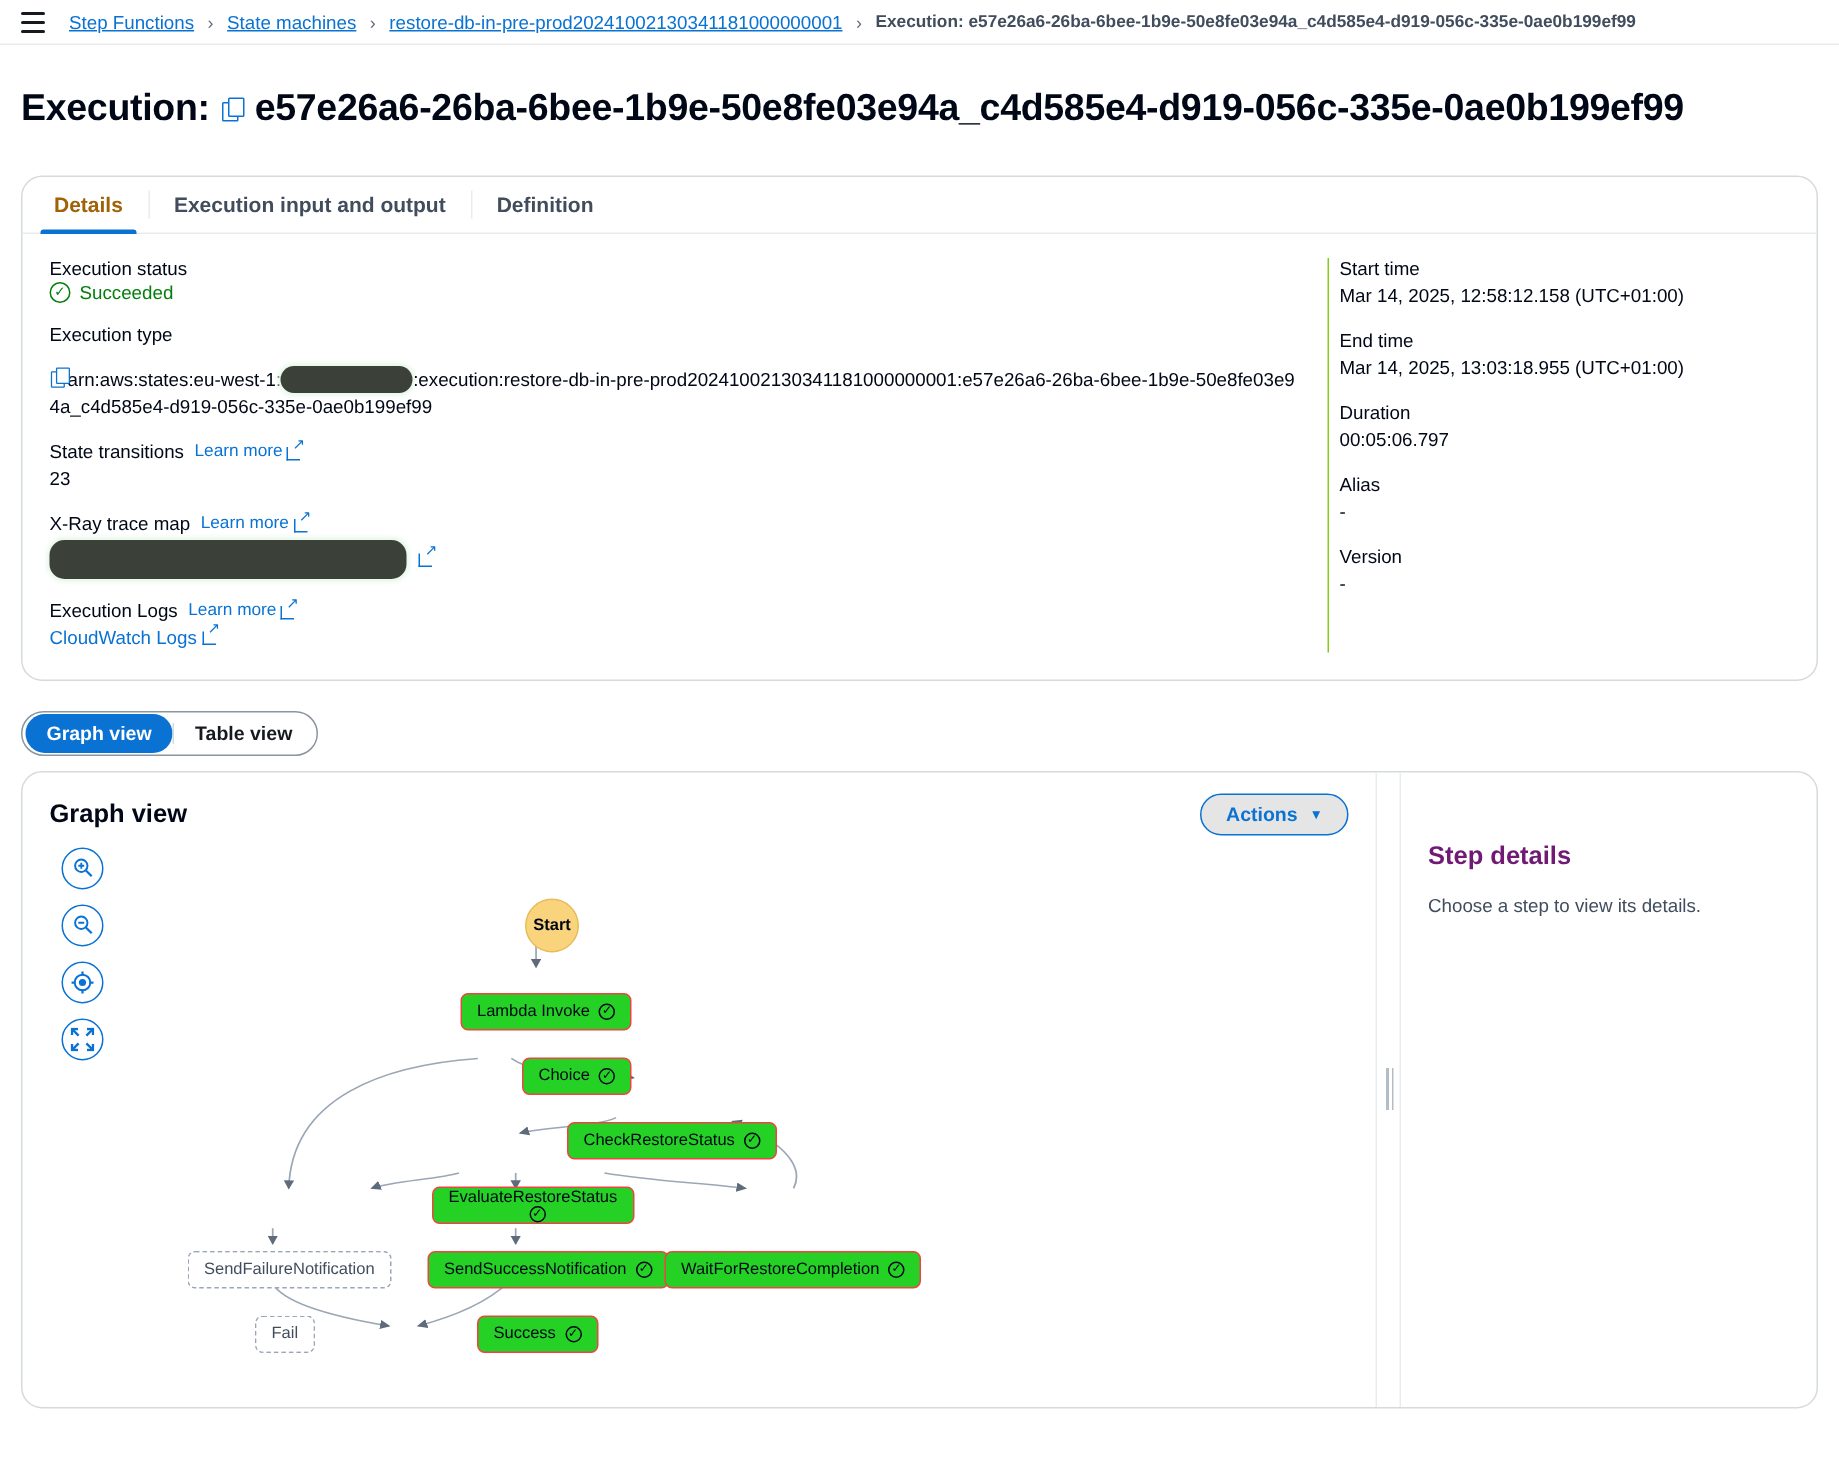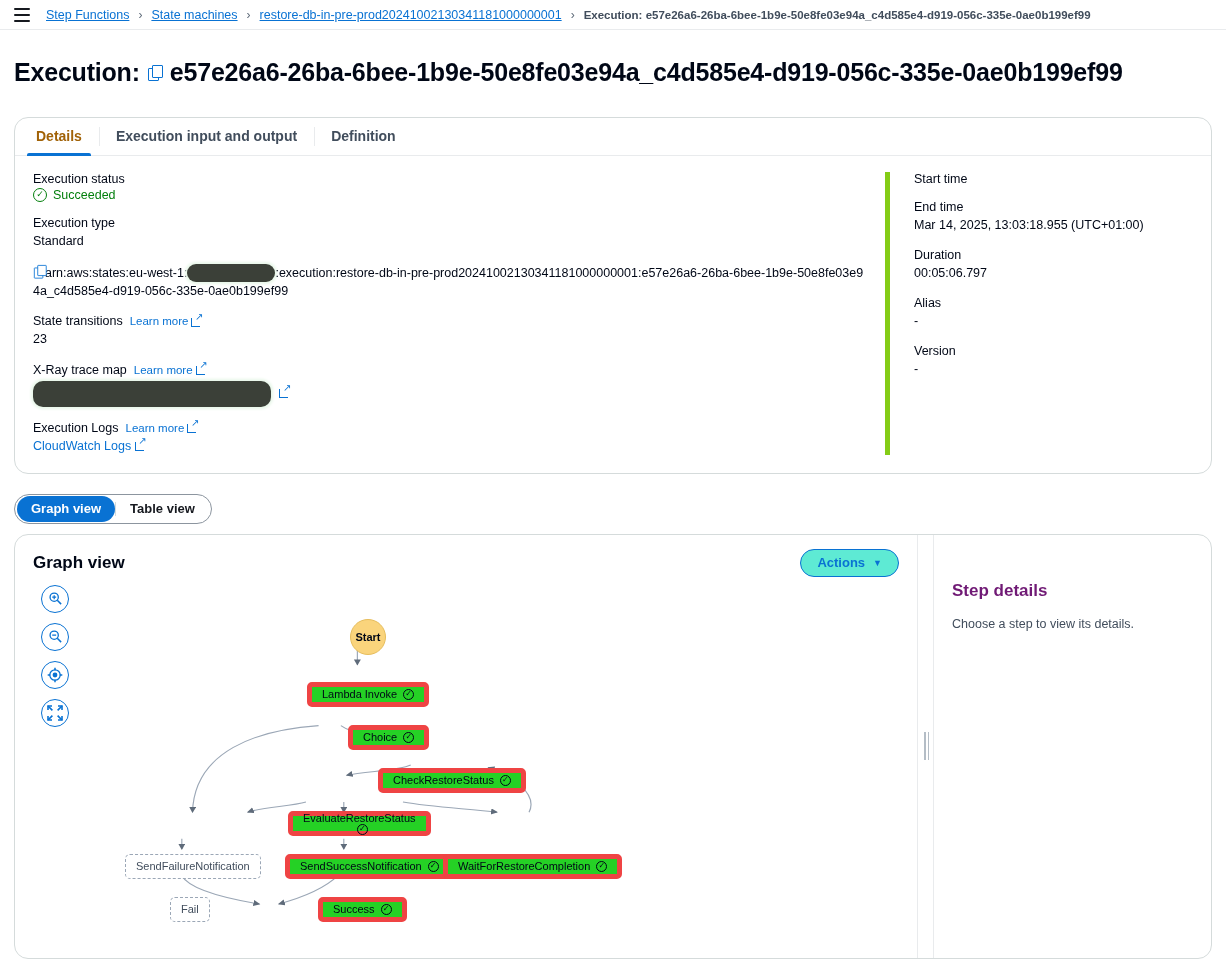--- a/index.html
+++ b/index.html
@@ -85,22 +85,22 @@
   .tab.active::after {
     content: ""; position: absolute; left: 8px; right: 8px; bottom: -1px;
     height: 3px; background: #0972d3; border-radius: 2px 2px 0 0;
   }
 
   
   .details-body { display: flex; padding: 16px 0 18px 0; }
   .col-left { flex: 1; padding: 0 18px 0 18px; min-width: 0; }
   .col-right {
     width: 326px; flex: none;
-    border-left: 5px solid #84cc16;
-    padding: 0 24px;
+    border-left: 1px solid #84cc16;
+    padding: 0 7px;
   }
   .field { margin-bottom: 14px; }
   .field:last-child { margin-bottom: 0; }
   .f-label {
     font-size: 12.5px; color: #000716; font-weight: normal;
     display: flex; align-items: center; gap: 7px; margin-bottom: 2px;
   }
   .f-value { font-size: 12.5px; color: #000716; line-height: 1.45; word-break: break-all; }
   .learn { color: #0972d3; font-size: 11.5px; cursor: pointer; display:inline-flex; align-items:center; gap:3px; }
   .ext {
@@ -147,21 +147,21 @@
     border: 1px solid #d5dbdb; border-radius: 14px; margin: 0 14px;
     height: 425px; display: flex; overflow: hidden; background: #fff;
   }
   .graph-pane { flex: 1; position: relative; min-width: 0; }
   .graph-header {
     display: flex; align-items: center; justify-content: space-between;
     padding: 14px 18px 0 18px;
   }
   .graph-title { font-size: 17px; font-weight: bold; color: #000716; }
   .actions-btn {
-    border: 1px solid #0972d3; color: #0972d3; background: #5eead4;
+    border: 1px solid #0972d3; color: #0972d3; background: #e5e5e5;
     border-radius: 16px; height: 28px; padding: 0 16px;
     font-size: 13px; font-weight: bold; cursor: pointer;
     display: inline-flex; align-items: center; gap: 8px;
     font-family: "Liberation Sans", sans-serif;
   }
   .caret { font-size: 9px; }
 
   .zoom-tools {
     position: absolute; left: 26px; top: 50px;
     display: flex; flex-direction: column; gap: 10px;
@@ -174,21 +174,21 @@
   }
 
   .canvas { position: absolute; inset: 44px 0 36px 0; }
 
   .node {
     position: absolute; display: flex; align-items: center; justify-content: center;
     font-size: 11px; color: #000716; white-space: nowrap;
     border-radius: 5px; padding: 0 10px; height: 25px;
     font-family: "Liberation Sans", sans-serif;
   }
-  .node.done { background: #25d125; border: 5px solid #ef4444; }
+  .node.done { background: #25d125; border: 1px solid #ef4444; }
   .node.skip { background: #fff; border: 1.3px dashed #9ba7b6; color: #414d5c; }
   .node.term {
     border-radius: 50%; width: 36px; height: 36px; padding: 0;
     background: #fad47c; border: 1px solid #e6bd5c; font-weight: bold; font-size: 11px;
   }
   .node .ntick {
     width: 11px; height: 11px; border-radius: 50%; border: 1.3px solid #000716;
     display: inline-flex; align-items: center; justify-content: center;
     font-size: 8px; margin-left: 6px; line-height: 1; flex: none;
   }
@@ -251,21 +251,20 @@
       <div class="field">
         <div class="f-label">Execution status</div>
         <div class="succeeded-txt">
           <span class="check-circle">✓</span>
           <span>Succeeded</span>
         </div>
       </div>
 
       <div class="field">
         <div class="f-label">Execution type</div>
-        <div class="f-value">Standard</div>
       </div>
 
       <div class="field">
         <div class="f-value">
           <span class="copy-ico sm"></span><span class="arn-line">arn:aws:states:eu-west-1:</span><span class="redact" style="width:88px;height:18px;"></span><span class="arn-line">:execution:restore-db-in-pre-prod20241002130341181000000001:e57e26a6-26ba-6bee-1b9e-50e8fe03e94a_c4d585e4-d919-056c-335e-0ae0b199ef99</span>
         </div>
       </div>
 
 
       <div class="field">
@@ -304,20 +303,21 @@
         <div class="f-value link">
           <span>CloudWatch Logs</span>
           <span class="ext"></span>
         </div>
       </div>
     </div>
 
     <div class="col-right">
       <div class="field">
         <div class="f-label">Start time</div>
+        <div class="f-value"><span class="dotted">Mar 14, 2025, 12:58:12.158 (UTC+01:00)</span></div>
       </div>
       <div class="field">
         <div class="f-label">End time</div>
         <div class="f-value"><span class="dotted">Mar 14, 2025, 13:03:18.955 (UTC+01:00)</span></div>
       </div>
       <div class="field">
         <div class="f-label">Duration</div>
         <div class="f-value">00:05:06.797</div>
       </div>
       <div class="field">

